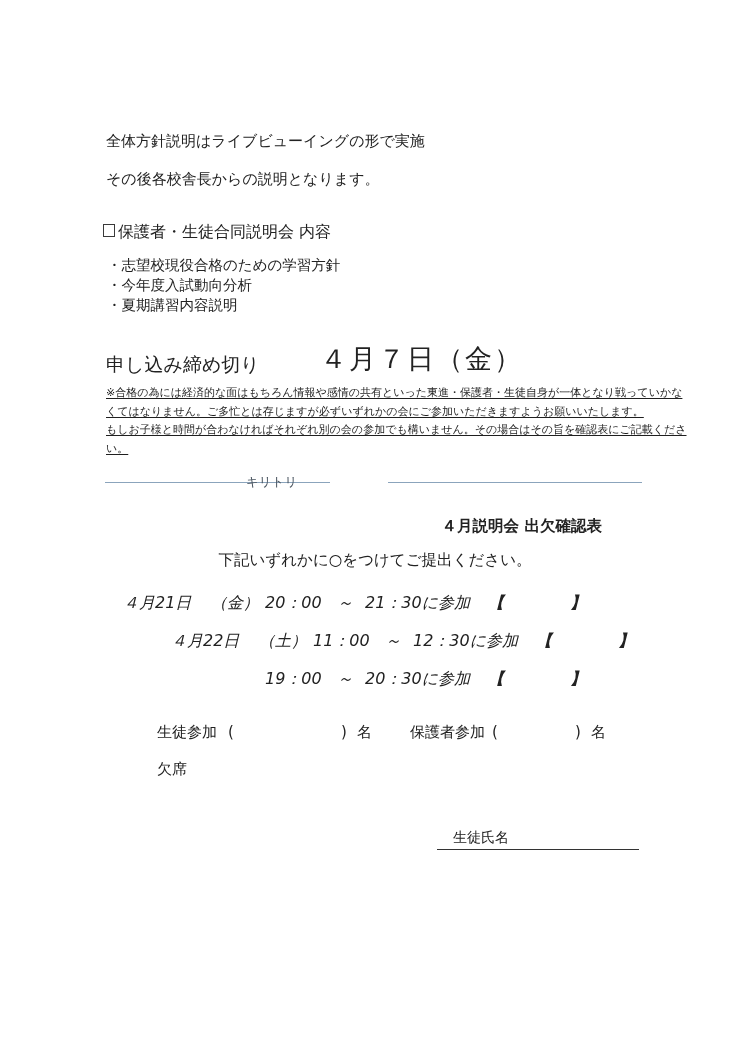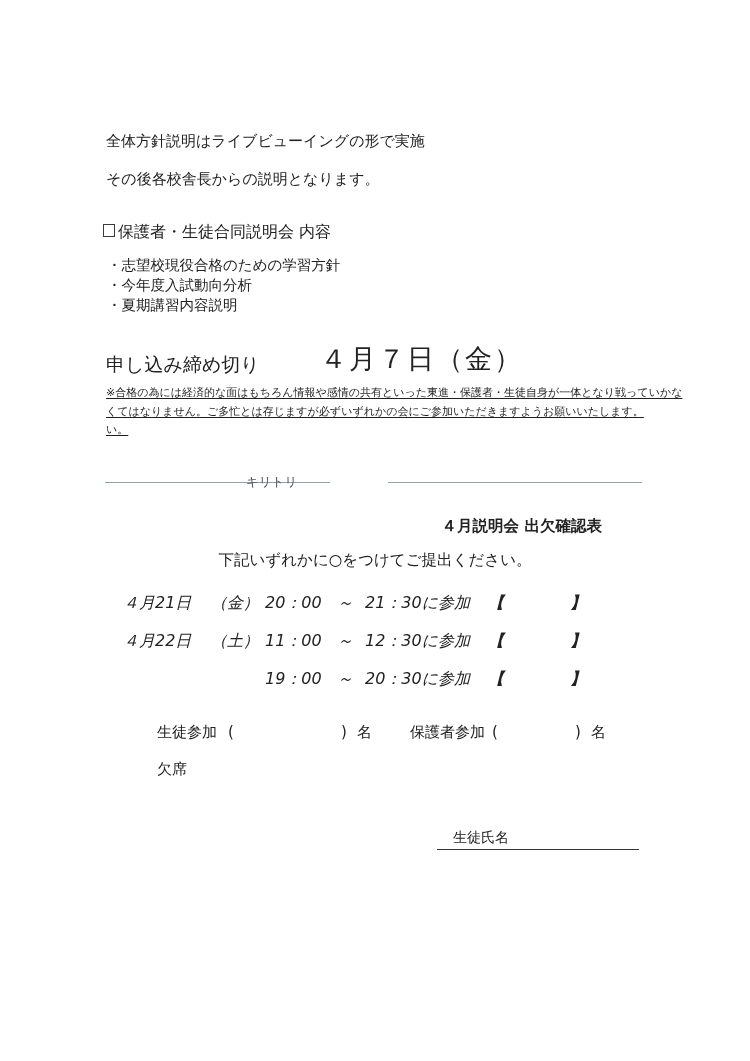--- a/index.html
+++ b/index.html
@@ -34,21 +34,21 @@
   .cut-seg{height:0;border-top:1px solid #8ba4bc;}
   #cut-seg-left{left:105px;top:482px;width:225px;}
   #cut-seg-right{left:388px;top:482px;width:254px;}
   #cut-label{left:246px;top:474px;font-size:12.5px;color:#4a5560;}
 
   #form-title{left:0;width:602px;top:516px;text-align:right;font-size:15.5px;font-weight:bold;text-indent:14px;}
   #form-instruction{left:0;width:750px;top:550px;text-align:center;font-size:15.5px;}
 
   .option-row{left:123px;display:flex;font-size:16px;}
   #row1{top:593px;}
-  #row2{top:631px;}
+  #row2{top:631px;margin-left:48px;}
   #row3{top:669px;}
   .option-row span{flex:none;display:inline-block;font-style:italic;}
   .col-date{width:88px;}
   .col-day{width:54px;}
   .col-start{width:72px;}
   .col-tilde{width:28px;}
   .col-end{width:123px;}
   .col-bro{width:82px;font-weight:bold;}
   .col-brc{font-weight:bold;}
 
@@ -88,20 +88,21 @@
     <div>・今年度入試動向分析</div>
     <div>・夏期講習内容説明</div>
   </div>
 
   <div id="deadline-label" class="abs">申し込み締め切り</div>
   <div id="deadline-date" class="abs">４月７日（金）</div>
 
   <div id="notice" class="abs">
     <div>※合格の為には経済的な面はもちろん情報や感情の共有といった東進・保護者・生徒自身が一体となり戦っていかな</div>
     <div>くてはなりません。ご多忙とは存じますが必ずいずれかの会にご参加いただきますようお願いいたします。</div>
+    <div>もしお子様と時間が合わなければそれぞれ別の会の参加でも構いません。その場合はその旨を確認表にご記載くださ</div>
     <div>い。</div>
   </div>
 
   <div id="cut-seg-left" class="abs cut-seg"></div>
   <div id="cut-seg-right" class="abs cut-seg"></div>
   <div id="cut-label" class="abs">キリトリ</div>
 
   <div id="form-title" class="abs">４月説明会 出欠確認表</div>
   <div id="form-instruction" class="abs">下記いずれかに○をつけてご提出ください。</div>
 

